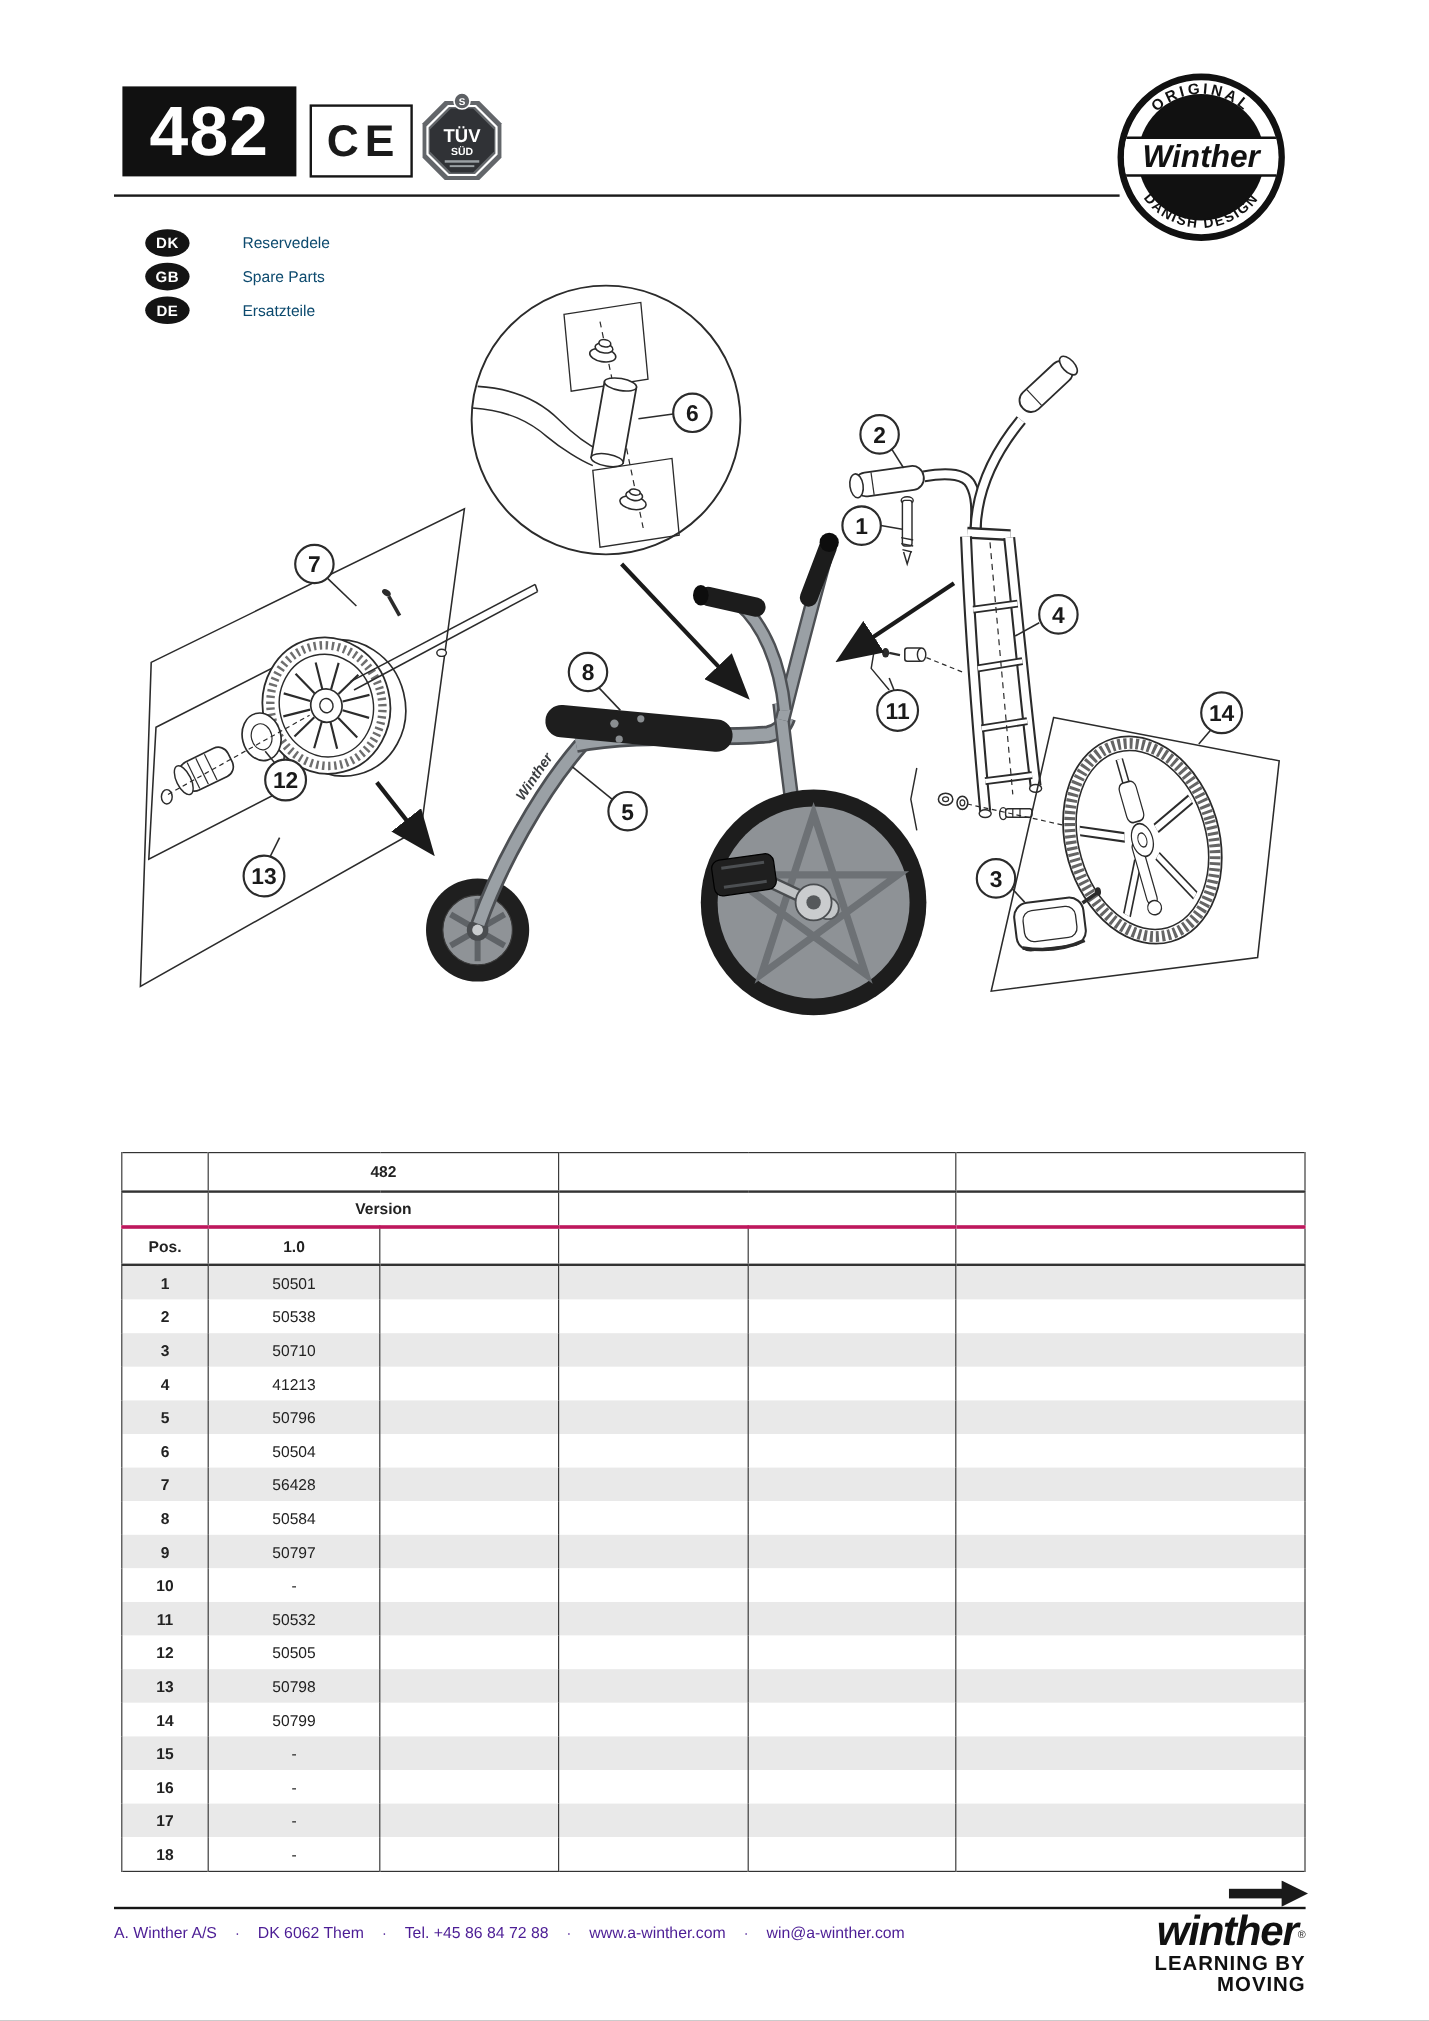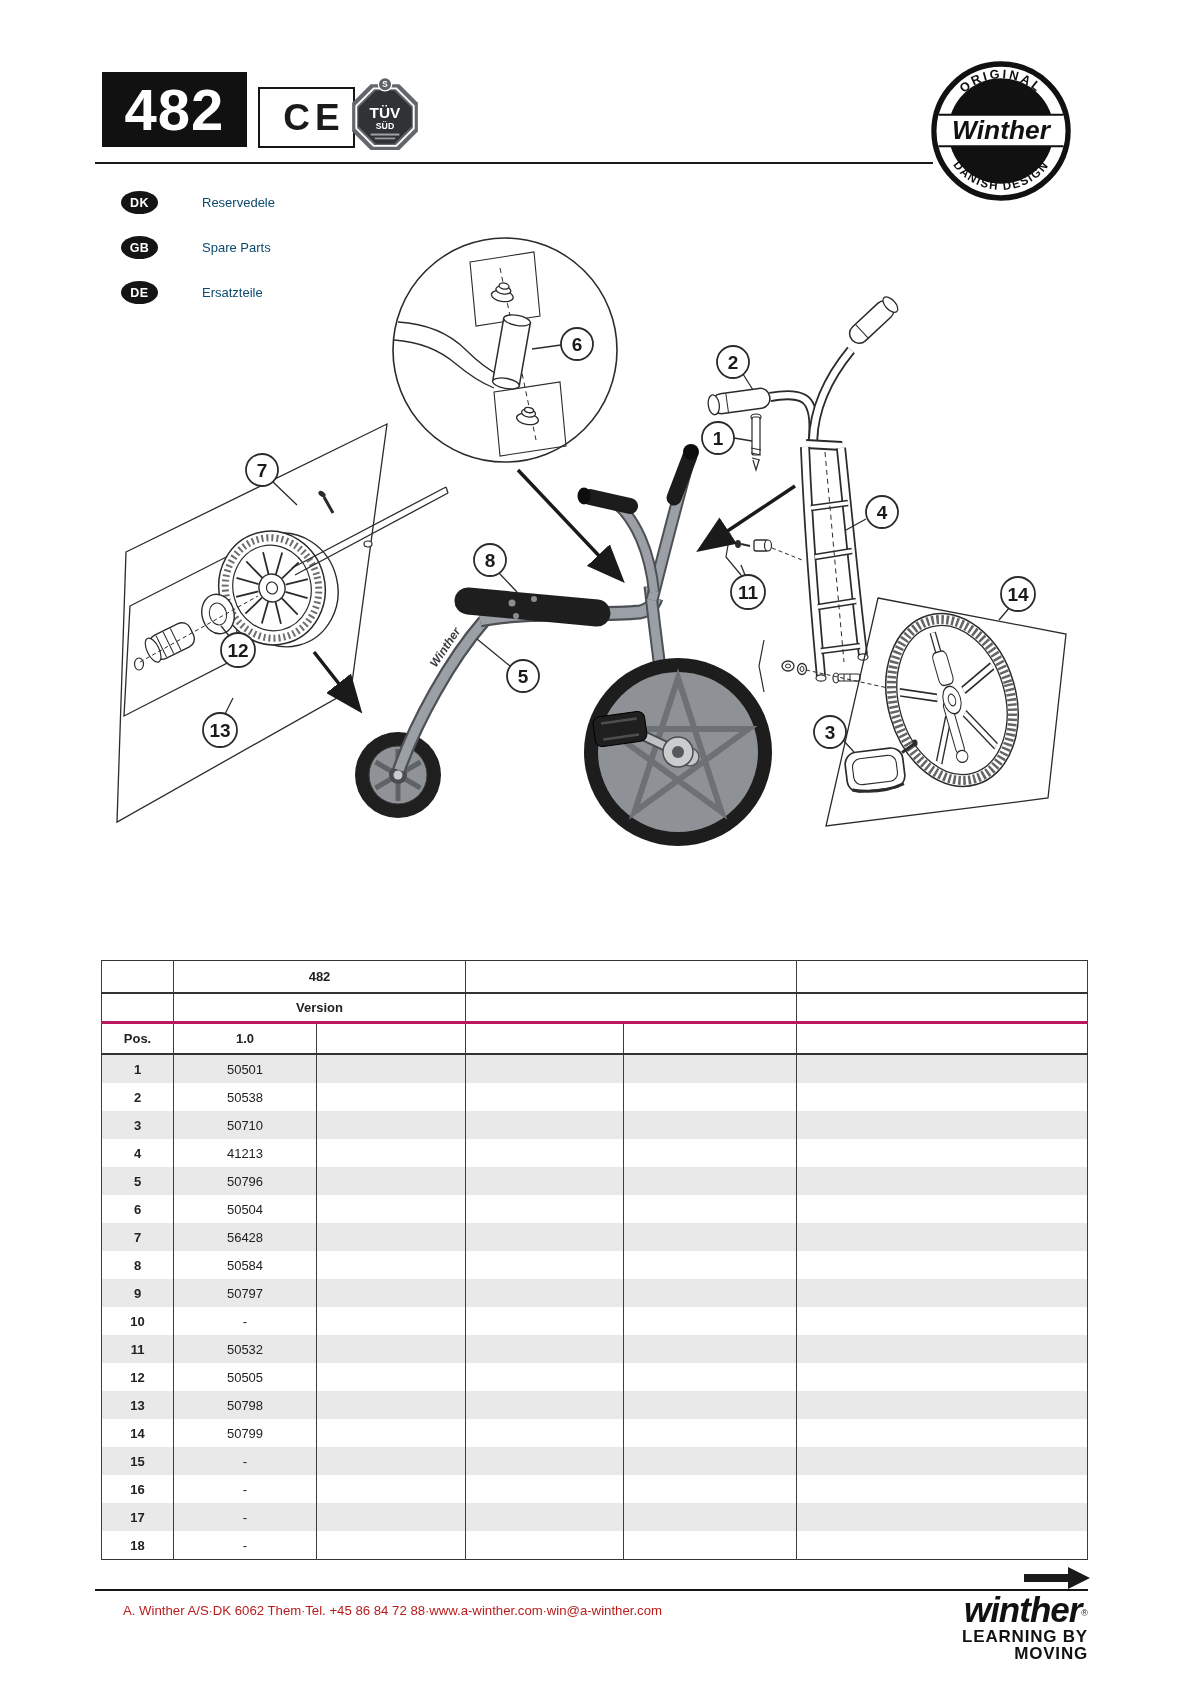--- a/index.html
+++ b/index.html
@@ -6,25 +6,25 @@
   .page{position:relative;width:1191px;height:1684px;background:#ffffff;margin:0 auto;
         font-family:"Liberation Sans",sans-serif;color:#1a1a1a;overflow:hidden;}
   .abs{position:absolute;}
 
   
   .model-box{left:102px;top:72px;width:145px;height:75px;background:#111;color:#fff;
              display:flex;align-items:center;justify-content:center;
              font-size:58px;font-weight:700;letter-spacing:1px;}
   .ce-box{left:258px;top:87px;width:78px;height:57px;border:2.5px solid #161616;
           display:flex;align-items:center;justify-content:center;
-          font-size:37px;font-weight:600;letter-spacing:5px;padding-left:15px;}
+          font-size:37px;font-weight:600;letter-spacing:5px;padding-left:4px;}
   .header-rule{left:95px;top:162px;width:838px;height:2px;background:#1a1a1a;}
 
   
-  .langs{left:121px;top:191px;display:flex;flex-direction:column;gap:22px;}
+  .langs{left:121px;top:191px;display:flex;flex-direction:column;gap:5px;}
   .lang-row{display:flex;align-items:center;height:23px;}
   .lang-badge{width:37px;height:23px;background:#141414;color:#fff;border-radius:50%;
               display:flex;align-items:center;justify-content:center;
               font-size:12.5px;font-weight:700;letter-spacing:.5px;}
   .lang-label{margin-left:44px;font-size:13px;color:#0c4a6e;}
 
   
   .tablewrap{left:101px;top:960px;width:986px;}
   table.parts{border-collapse:collapse;table-layout:fixed;width:986px;
               font-size:13px;color:#222;}
@@ -34,22 +34,22 @@
   tr.hrow1 td{height:31px;font-weight:700;border-bottom:2px solid #333;}
   tr.hrow2 td{height:27px;font-weight:700;border-bottom:3px solid #be185d;}
   tr.hrow3 td{height:29px;font-weight:700;border-bottom:2.5px solid #333;}
   tr.data-row td{height:28px;border-top:0;border-bottom:0;}
   tr.data-row td.c0{font-weight:700;}
   tr.data-row.odd td{background:#e9e9e9;}
   tr.data-row.even td{background:#ffffff;}
 
   
   .footer-rule{left:95px;top:1589px;width:993px;height:2.2px;background:#161616;}
-  .footer-info{left:95px;top:1603px;display:flex;align-items:center;
-               font-size:13.2px;color:#b91c1c;white-space:nowrap;margin-left:28px;}
+  .footer-info{left:95px;top:1603px;display:flex;align-items:center;gap:15px;
+               font-size:13.2px;color:#4c1d95;white-space:nowrap;}
   .footer-info .sep{font-size:12px;}
   .footer-logo{left:903px;top:1592px;width:185px;text-align:right;line-height:1;}
   .footer-logo .wordmark{font-size:35px;font-weight:900;font-style:italic;
                          letter-spacing:-1px;color:#111;}
   .footer-logo .reg{font-size:9px;font-style:normal;vertical-align:super;}
   .footer-logo .tagline{font-size:17px;font-weight:700;letter-spacing:.8px;
                         color:#111;margin-top:1px;}
   svg text{font-family:"Liberation Sans",sans-serif;}
 </style>
 </head>

